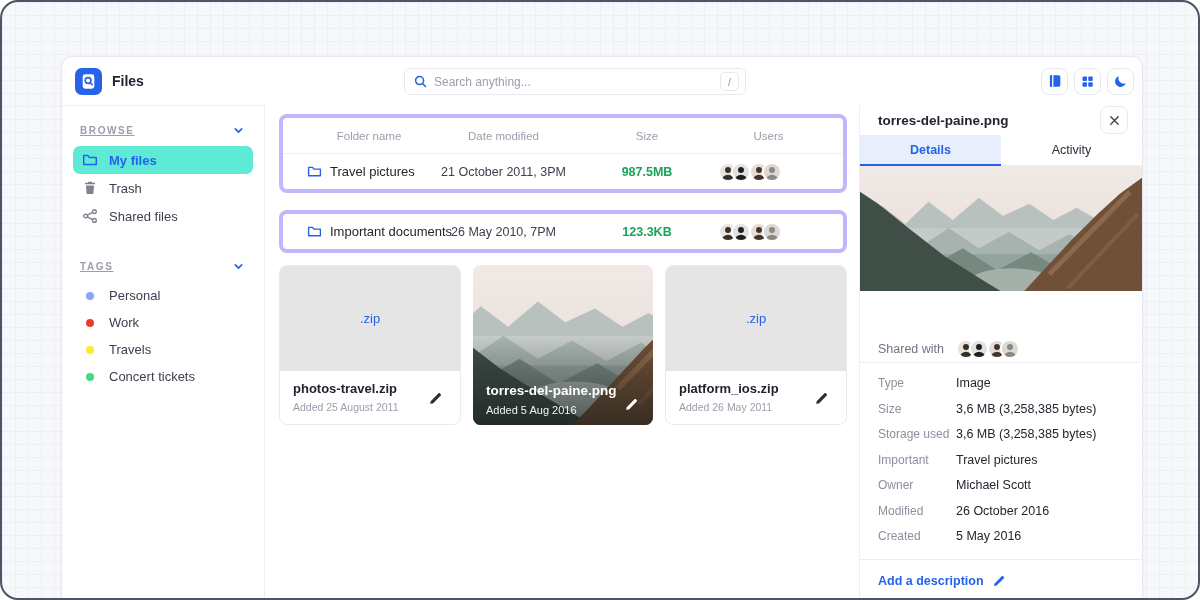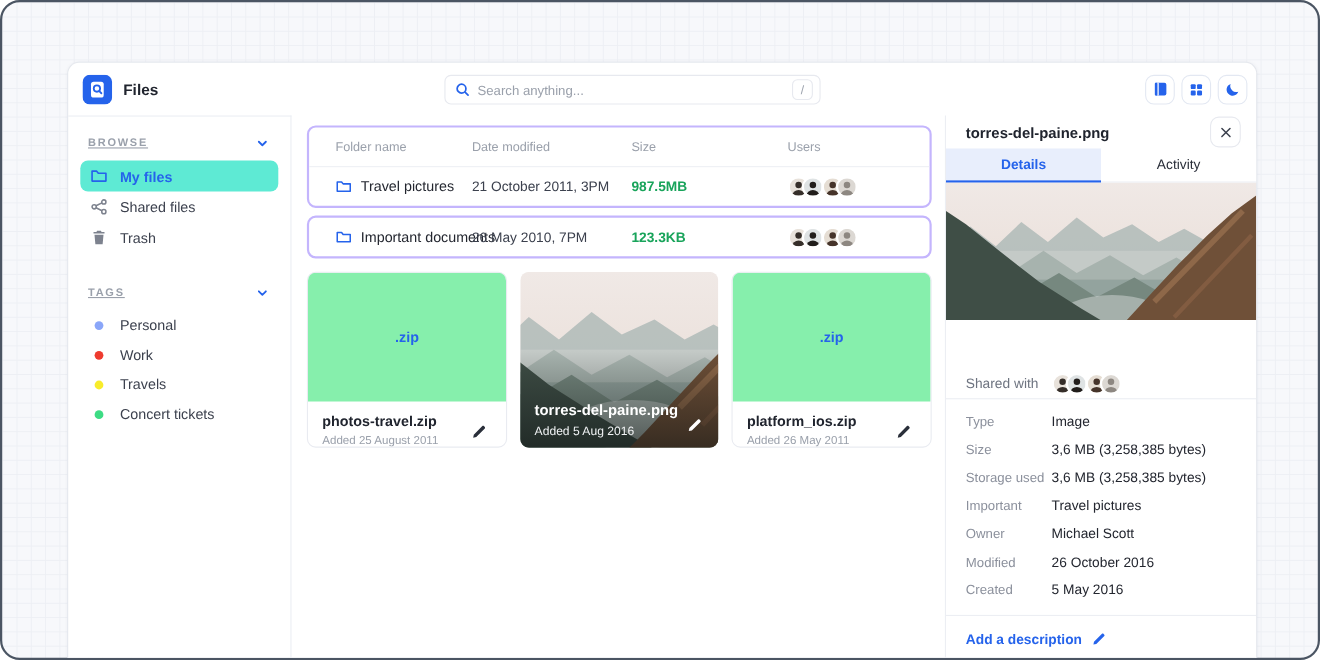--- a/index.html
+++ b/index.html
@@ -46,37 +46,37 @@
   .seclabel { font-size:10px; font-weight:bold; letter-spacing:1.6px; color:#9aa0ab;text-decoration:underline; }
   .chev { width:16px; height:16px; display:flex; align-items:center; justify-content:center; cursor:pointer; background:none; border:none; }
   .sitem { height:28px; display:flex; align-items:center; gap:11px; padding:0 9px; border-radius:7px; font-size:13px; color:#3c414e; cursor:pointer; }
   .sitem .sic { width:16px; height:16px; color:#7d828e; display:flex; align-items:center; }
   .sitem.active { background:#5eead4; color:#2563eb; font-weight:bold; }
   .sitem.active .sic { color:#2563eb; }
   .tags { margin-top:24px; }
   .dot { width:8px; height:8px; border-radius:50%; margin:0 4px; flex:0 0 8px; }
   .tagitem { height:27px; display:flex; align-items:center; gap:11px; padding:0 9px; font-size:13px; color:#3c414e; cursor:pointer; }
   
-  .tcard { border:2px solid #c4b5fd; border-radius:8px; background:#fff; overflow:hidden; }
-  .tcard + .tcard { margin-top:7px; }
+  .tcard { border:4px solid #c4b5fd; border-radius:8px; background:#fff; overflow:hidden;text-align:center; }
+  .tcard + .tcard { margin-top:17px; }
   .trow { display:grid; grid-template-columns:124px 145px 142px 1fr; align-items:center; padding:0 24px; height:35px; }
   .thead { height:36px; border-bottom:1px solid #eef0f4; }
   .thead span { font-size:11.5px; color:#9aa0ab; }
   .fname { display:flex; align-items:center; gap:8px; font-size:13px; color:#23262f; white-space:nowrap; }
   .fname .sic { color:#2563eb; width:15px; height:15px; flex:0 0 15px; }
   .fdate { font-size:12.5px; color:#3c414e; }
   .fsize { font-size:12.5px; font-weight:bold; color:#19a45b; }
   .avgroup { display:flex; align-items:center; }
   .avatar { width:20px; height:20px; border-radius:50%; border:2px solid #fff; margin-left:-7px; flex:0 0 20px; overflow:hidden; }
   .avatar:first-child { margin-left:0; }
   .avatar.gap { margin-left:-2px; }
   
   .cards { display:flex; gap:12px; margin-top:12px; }
   .fcard { flex:1; height:160px; border:1px solid #e9ebf1; border-radius:8px; overflow:hidden; background:#fff; position:relative; cursor:pointer; }
-  .preview-zip { height:117px; background:#86efac; display:flex; align-items:center; justify-content:center; font-size:13px; font-weight:bold; color:#2563eb; }
+  .preview-zip { height:105px; background:#e5e5e5; display:flex; align-items:center; justify-content:center; font-size:13px; font-weight:normal; color:#2563eb; }
   .fmeta { padding:10px 13px 0 13px; display:flex; align-items:flex-start; justify-content:space-between; }
   .fmeta .nm { font-size:13px; font-weight:bold; color:#20242e; }
   .fmeta .dt { font-size:10.5px; color:#9aa0ab; margin-top:5px; }
   .editbtn { background:none; border:none; cursor:pointer; color:#2a2f3a; padding:4px; margin-top:6px; }
   .fcard.img-card { border:none; }
   .fcard.img-card svg.mnt { position:absolute; inset:0; width:100%; height:100%; }
   .imgshade { position:absolute; inset:0; background:linear-gradient(180deg, rgba(10,15,15,0) 45%, rgba(10,15,15,.55) 100%); }
   .imgmeta { position:absolute; left:13px; right:10px; bottom:9px; display:flex; align-items:flex-end; justify-content:space-between; }
   .imgmeta .nm { font-size:13.5px; font-weight:bold; color:#fff; }
   .imgmeta .dt { font-size:11px; color:#f0f2f4; margin-top:6px; }
@@ -199,36 +199,36 @@
         <div class="sitem active">
           <span class="sic">
               <svg viewBox="0 0 16 16" fill="none" stroke="currentColor" stroke-width="1.5" stroke-linejoin="round">
                 <path d="M1.7 3.6h4.2l1.5 1.9h6.9v7.1H1.7z"></path>
               </svg>
             </span>
           <span>My files</span>
         </div>
         <div class="sitem">
           <span class="sic">
+              <svg viewBox="0 0 16 16" fill="currentColor">
+                <path d="M6.2 1.8h3.6l.5 1H13v1.4H3V2.8h2.7zM3.9 5.4h8.2L11.3 14H4.7z"></path>
+              </svg>
+            </span>
+          <span>Trash</span>
+        </div>
+        <div class="sitem">
+          <span class="sic">
               <svg viewBox="0 0 16 16" fill="none" stroke="currentColor" stroke-width="1.4">
                 <circle cx="12.4" cy="3.6" r="1.9"></circle>
                 <circle cx="3.6" cy="8" r="1.9"></circle>
                 <circle cx="12.4" cy="12.4" r="1.9"></circle>
                 <path d="M5.3 7.1l5.4-2.7M5.3 8.9l5.4 2.7"></path>
               </svg>
             </span>
           <span>Shared files</span>
-        </div>
-        <div class="sitem">
-          <span class="sic">
-              <svg viewBox="0 0 16 16" fill="currentColor">
-                <path d="M6.2 1.8h3.6l.5 1H13v1.4H3V2.8h2.7zM3.9 5.4h8.2L11.3 14H4.7z"></path>
-              </svg>
-            </span>
-          <span>Trash</span>
         </div>
 
         <div class="tags">
           <div class="sechead">
             <span class="seclabel">TAGS</span>
             <button class="chev">
               <svg width="11" height="11" viewBox="0 0 12 12" fill="none" stroke="#2563eb" stroke-width="1.8" stroke-linecap="round" stroke-linejoin="round">
                   <path d="M2.5 4.2 6 7.7l3.5-3.5"></path>
                 </svg>
             </button>

